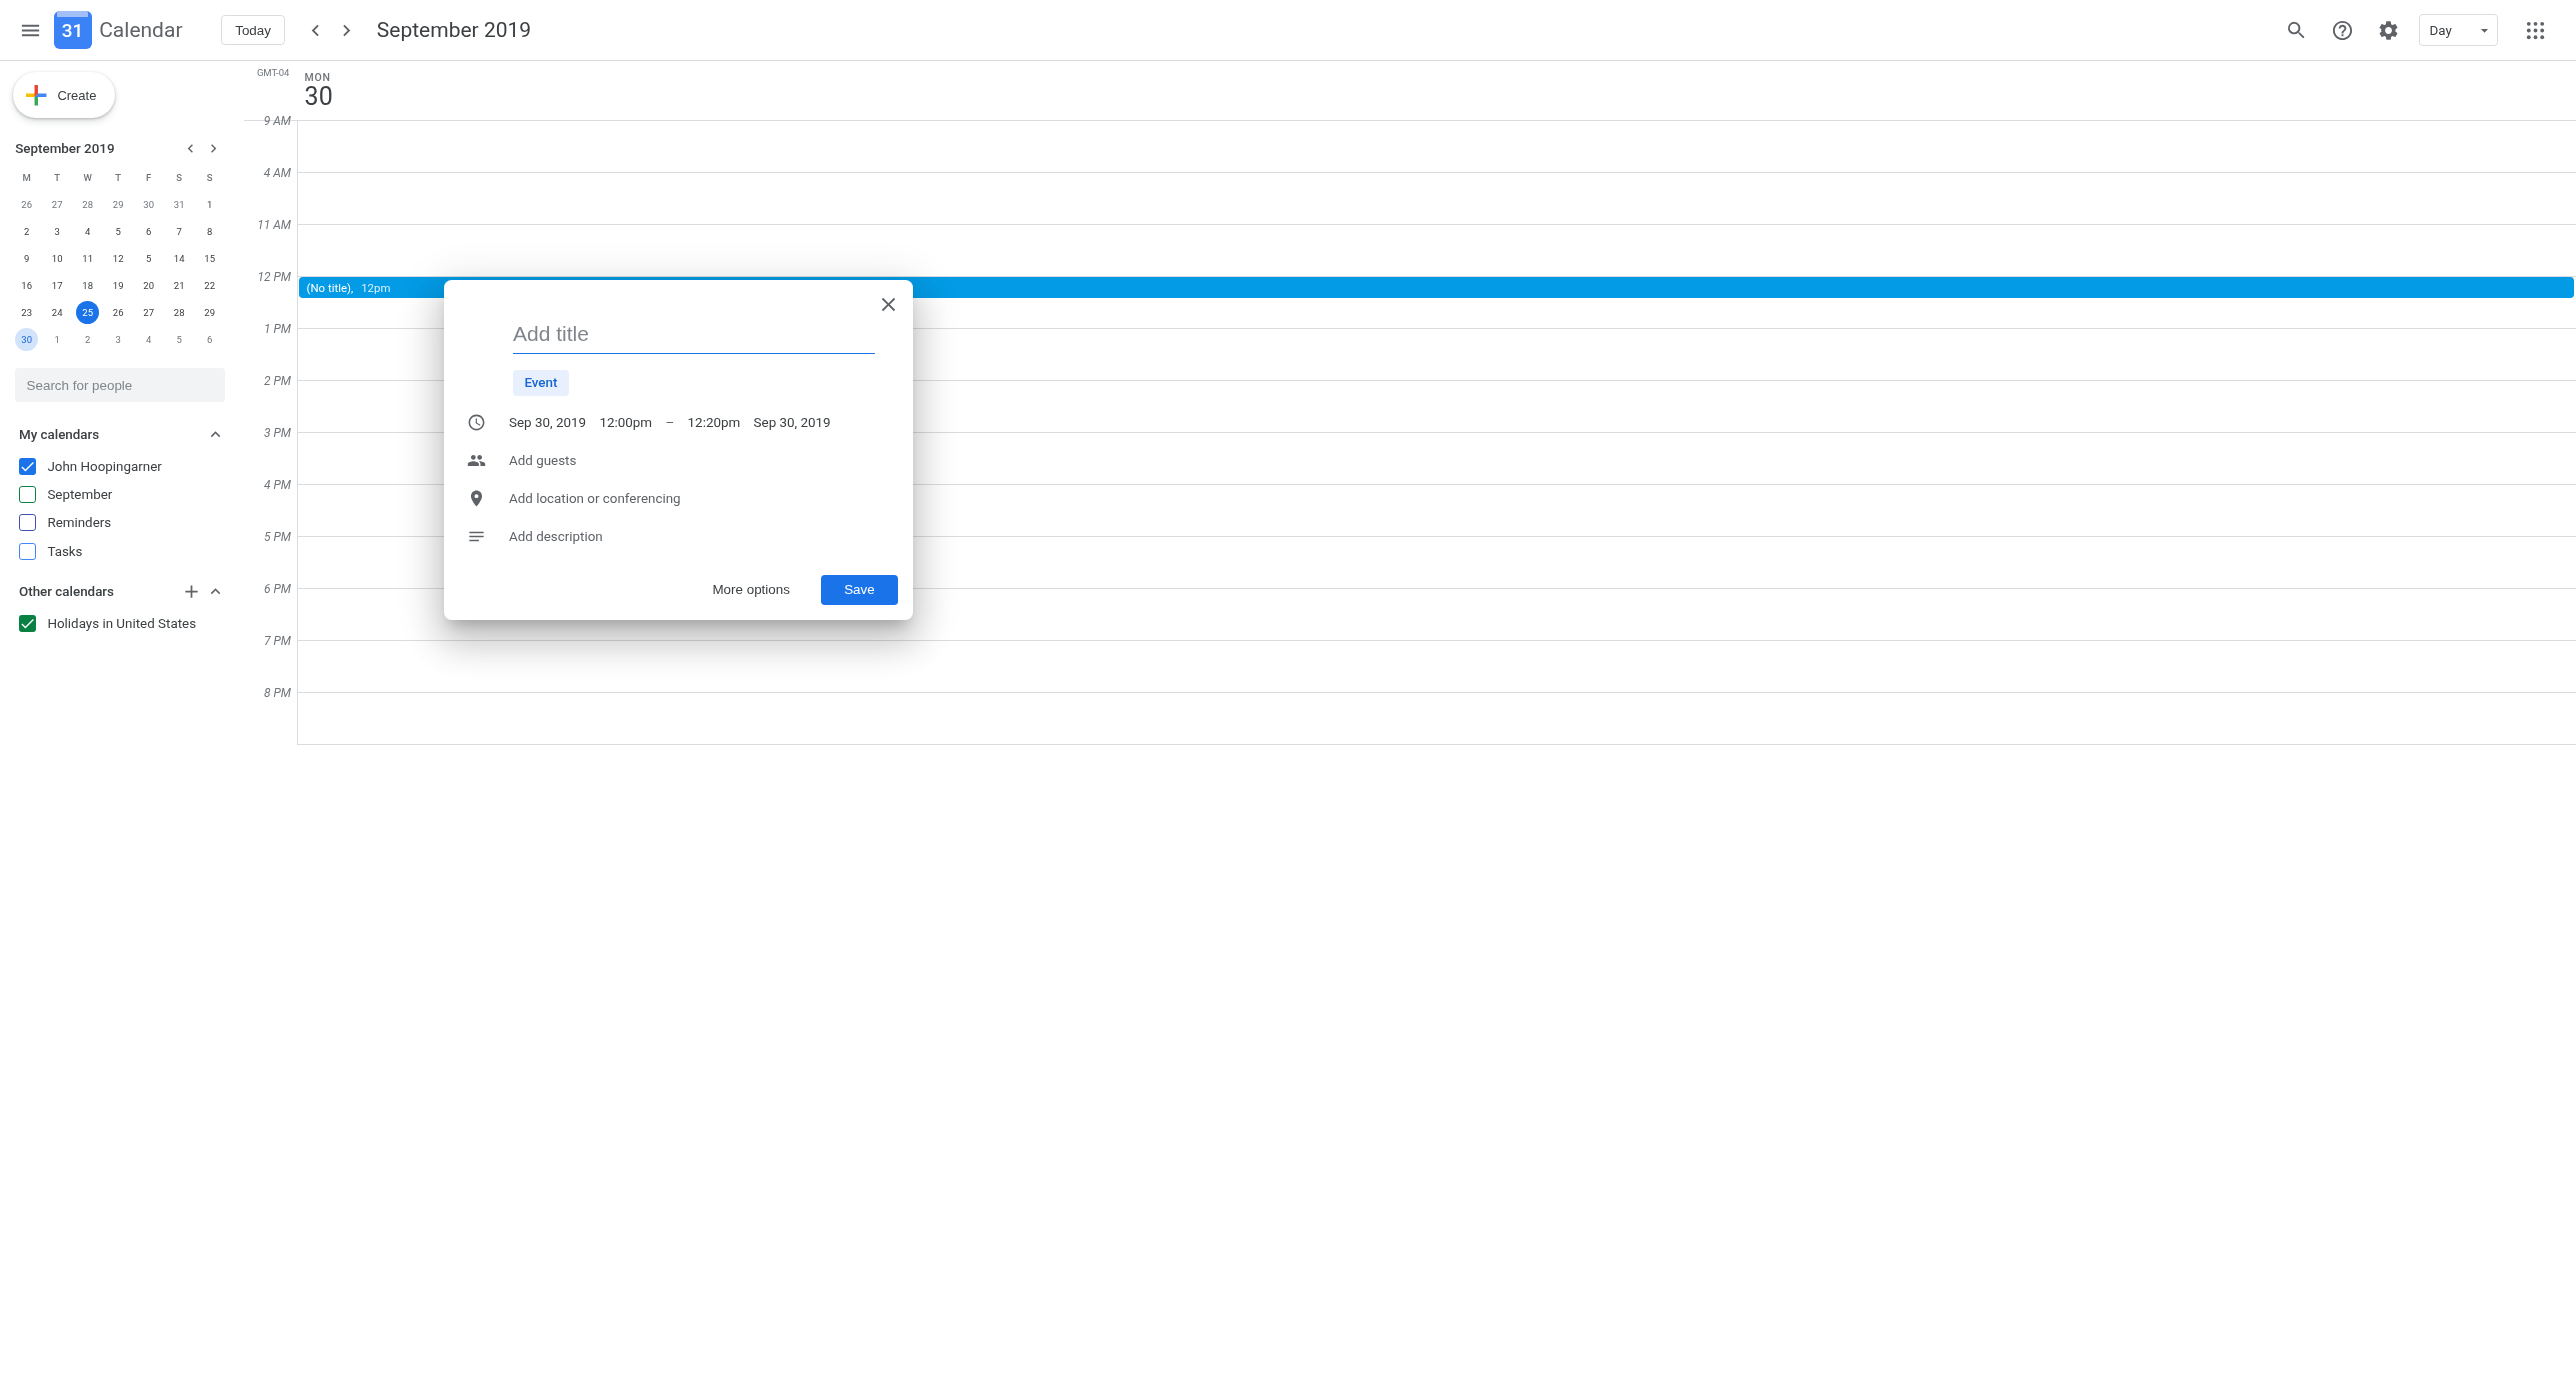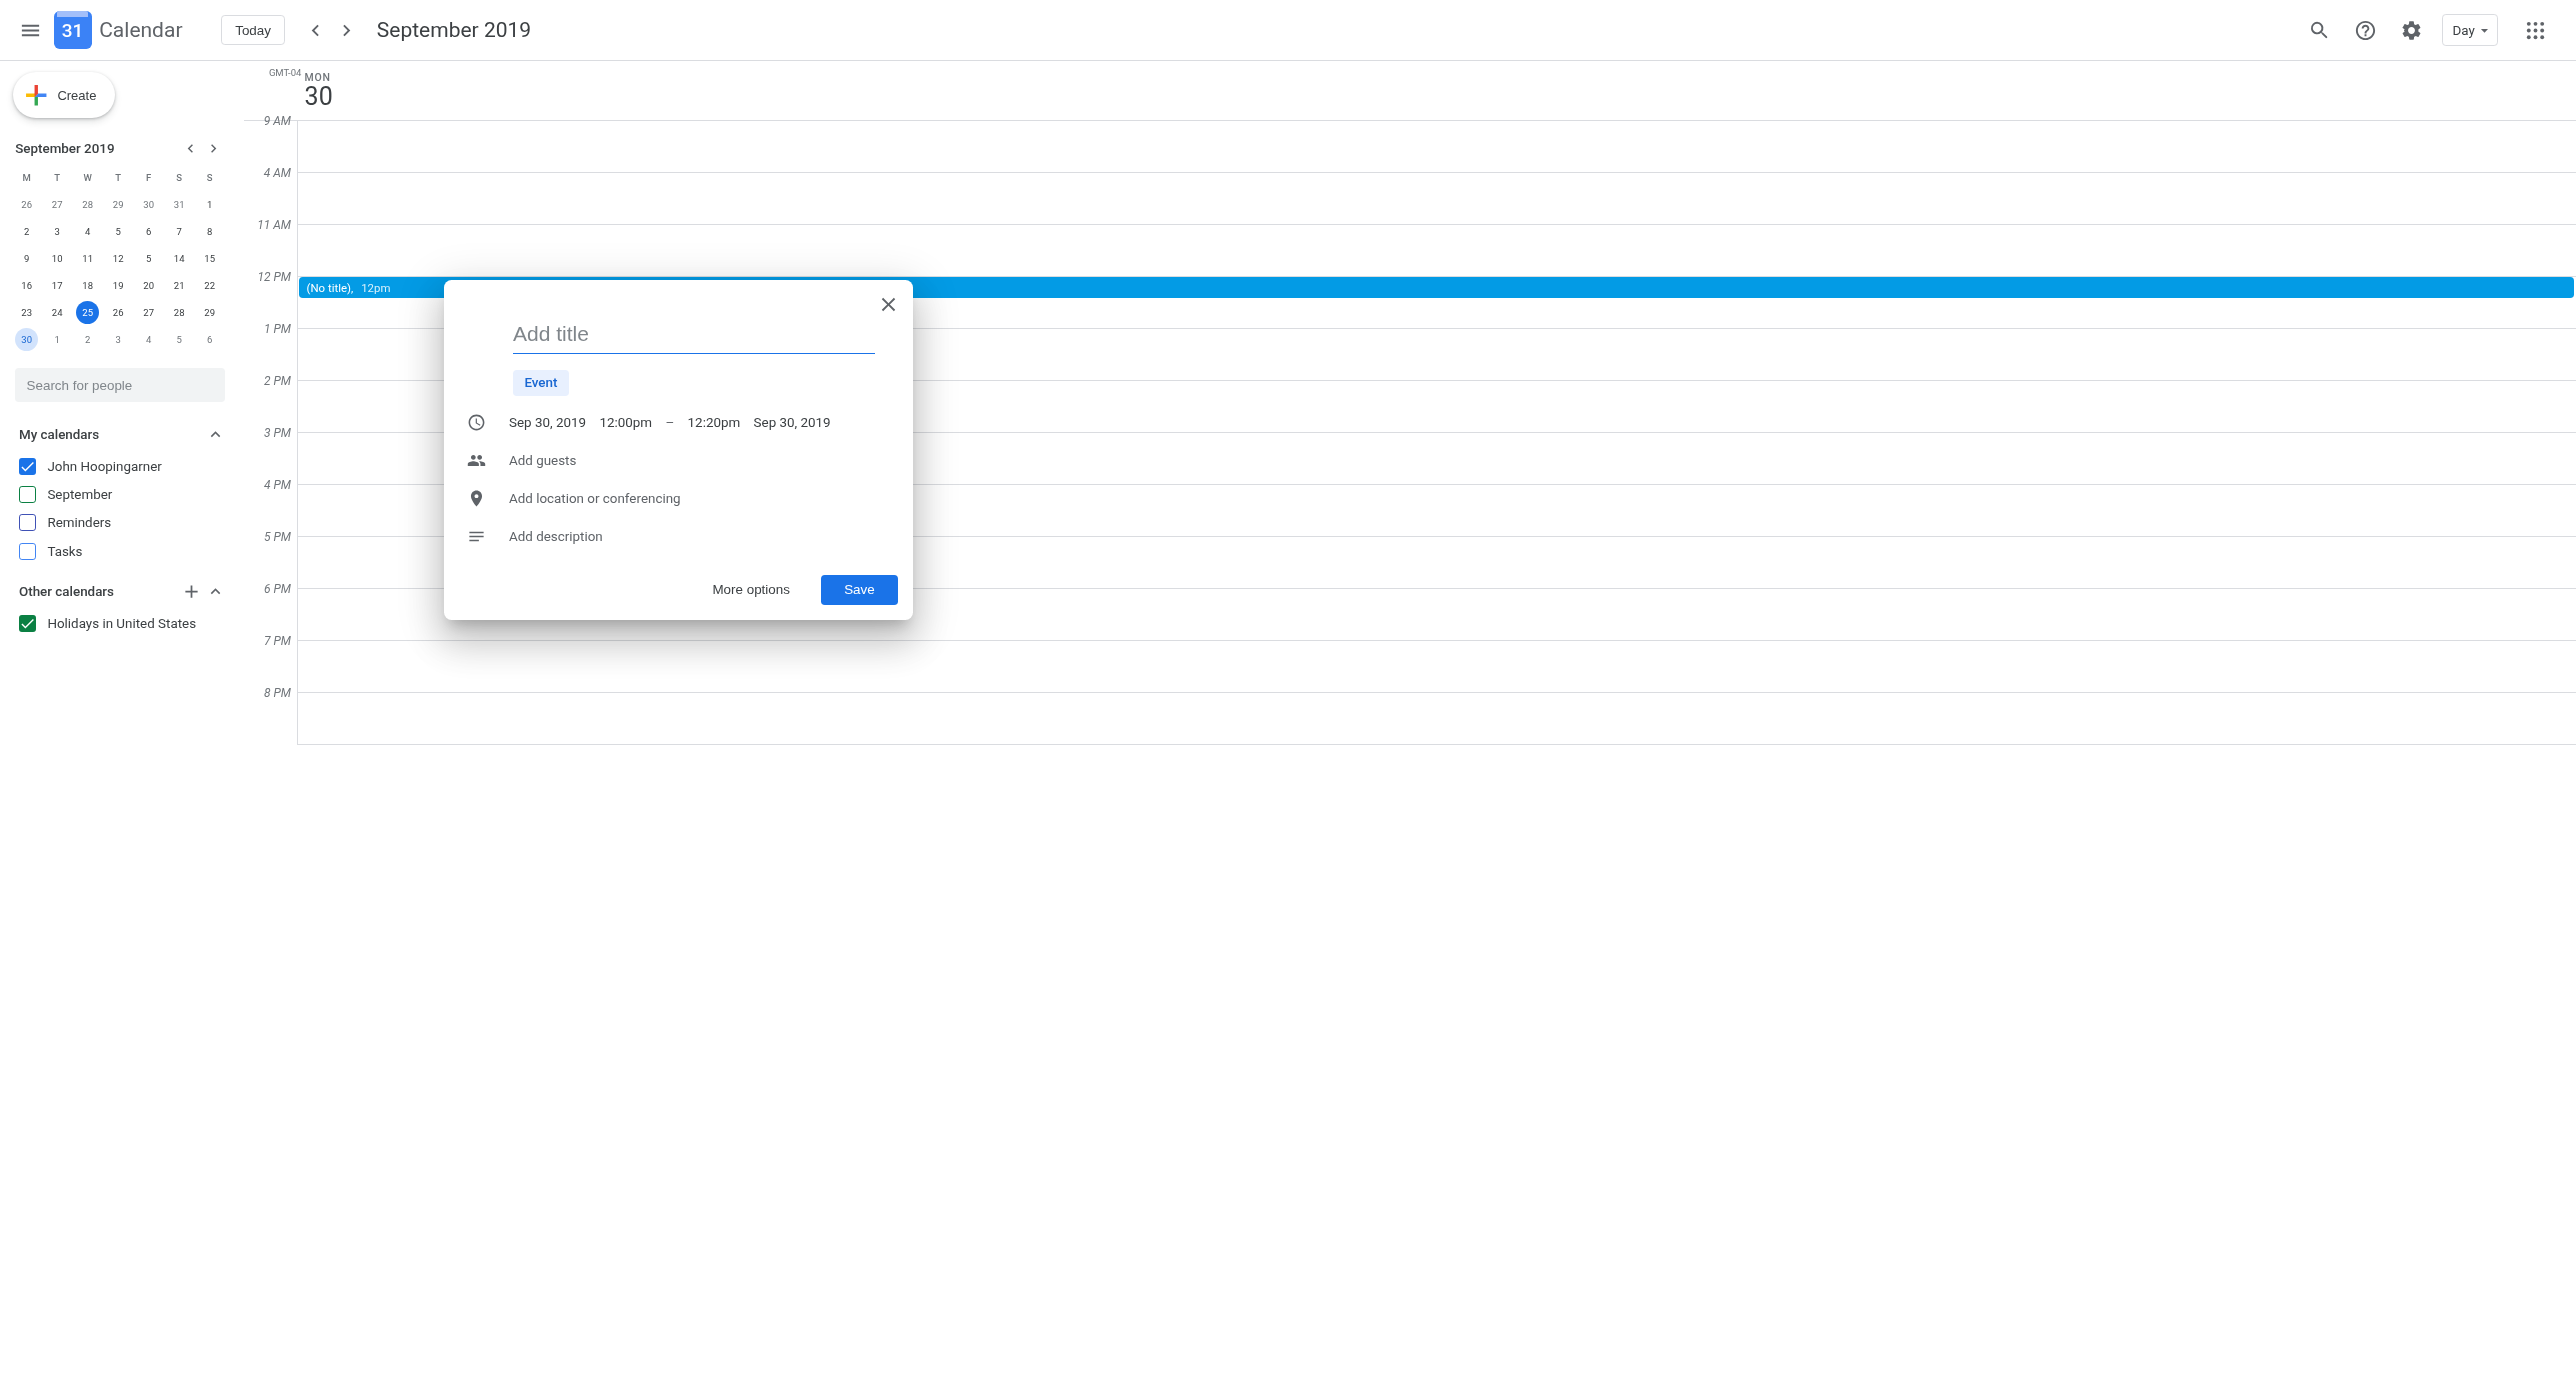--- a/index.html
+++ b/index.html
@@ -9,21 +9,21 @@
 .menu-lines { width: 23px; height: 23px; }
 .logo { display: flex; align-items: center; margin-right: 15.3px; }
 .logo-box { width: 38px; height: 38px; background: #3b82f6; border-radius: 5.7px; color: #fff; display: flex; align-items: center; justify-content: center; font-size: 19px; font-weight: 500; position: relative; margin-right: 7.6px; }
 .logo-box::before { content: ''; position: absolute; top: 0; left: 3.8px; right: 3.8px; height: 5.7px; background: #a3bffa; border-radius: 1.9px 1.9px 0 0; }
 .logo-text { font-size: 21px; color: #5f6368; font-weight: 400; }
 .today-btn { border: 1px solid #dadce0; background: #fff; padding: 6.7px 13.4px; border-radius: 3.8px; font-size: 13.4px; color: #3c4043; cursor: pointer; margin-left: 23px; font-weight: 500; }
 .nav-arrows { display: flex; margin: 0 7.6px 0 15.3px; }
 .nav-arrow { width: 30.5px; height: 30.5px; border-radius: 50%; display: flex; align-items: center; justify-content: center; cursor: pointer; }
 .current-date { font-size: 21px; color: #3c4043; margin-left: 7.6px; font-weight: 400; }
 .spacer { flex: 1; }
-.view-picker { border: 1px solid #dadce0; border-radius: 3.8px; padding: 6.7px 3.8px 6.7px 9.5px; display: flex; align-items: center; gap: 1px; cursor: pointer; font-size: 13.4px; margin-left: 7.6px; }
+.view-picker { border: 1px solid #dadce0; border-radius: 3.8px; padding: 6.7px 3.8px 6.7px 9.5px; display: flex; align-items: center; gap: 24px; cursor: pointer; font-size: 13.4px; margin-left: 7.6px; }
 .apps-grid { margin-left: 15.3px; margin-right: 9.5px; }
 
 .main { display: flex; height: calc(100vh - 61px); }
 .sidebar { width: 244px; padding: 11.4px 15.3px 0 11.4px; overflow-y: auto; }
 .create-btn { display: inline-flex; align-items: center; gap: 6px; padding: 0 19px 0 7.6px; height: 46px; border-radius: 27px; box-shadow: 0 1px 2.9px rgba(60,64,67,0.3), 0 3.8px 7.6px rgba(60,64,67,0.15); background: #fff; cursor: pointer; border: none; font-size: 13px; color: #3c4043; margin-bottom: 19px; margin-left: 1.9px; font-weight: 500; }
 .plus-icon { width: 30.5px; height: 30.5px; }
 
 .mini-cal-header { display: flex; align-items: center; justify-content: space-between; padding: 0 3.8px; margin-bottom: 3.8px; }
 .mini-month { font-size: 13.4px; color: #3c4043; font-weight: 500; }
 .mini-nav { display: flex; }
@@ -45,21 +45,21 @@
 .cal-list { padding: 0 0 7.6px 0; }
 .cal-item { display: flex; align-items: center; gap: 11.4px; padding: 5.7px 7.6px; font-size: 13.4px; cursor: pointer; }
 .chk { width: 17px; height: 17px; border-radius: 2.9px; border: 1.9px solid; display: flex; align-items: center; justify-content: center; flex-shrink: 0; }
 .chk.checked { border: none; }
 
 .day-area { flex: 1; position: relative; overflow: hidden; }
 .day-header { display: flex; padding-left: 53px; }
 .day-hdr-cell { padding: 9.5px 0 5.7px 7.6px; }
 .dow { font-size: 10.5px; color: #70757a; font-weight: 500; letter-spacing: 0.8px; }
 .daynum { font-size: 25px; color: #3c4043; font-weight: 400; margin-top: -1.9px; }
-.tz { position: absolute; left: 12px; top: 5.7px; width: 53px; text-align: right; padding-right: 7.6px; font-size: 9.5px; color: #70757a; }
+.tz { position: absolute; left: 0; top: 5.7px; width: 53px; text-align: right; padding-right: 7.6px; font-size: 9.5px; color: #70757a; }
 .grid { position: relative; border-top: 1px solid #dadce0; margin-top: 3.8px; }
 .hour-row { height: 52px; border-bottom: 1px solid #dadce0; position: relative; }
 .hour-label { position: absolute; left: -53px; top: -6.7px; width: 46px; text-align: right; font-size: 12px; color: #70757a; font-style: italic; }
 .grid-inner { margin-left: 53px; position: relative; border-left: 1px solid #dadce0; }
 
 .event-chip { position: absolute; left: 1px; right: 1.9px; background: #039be5; color: #fff; border-radius: 3.8px; padding: 1.9px 7.6px; font-size: 11.4px; display: flex; align-items: center; height: 21px; cursor: pointer; }
 .event-time { color: rgba(255,255,255,0.85); margin-left: 8px; }
 
 .popup { position: absolute; width: 469px; background: #fff; border-radius: 7.6px; box-shadow: 0 23px 36px 2.9px rgba(0,0,0,0.14), 0 8.6px 44px 7.6px rgba(0,0,0,0.12), 0 10.5px 14.3px -6.7px rgba(0,0,0,0.2); padding: 7.6px 0 15.3px 0; z-index: 100; }
 .popup-close { position: absolute; top: 7.6px; right: 7.6px; width: 34px; height: 34px; border-radius: 50%; display: flex; align-items: center; justify-content: center; cursor: pointer; }

